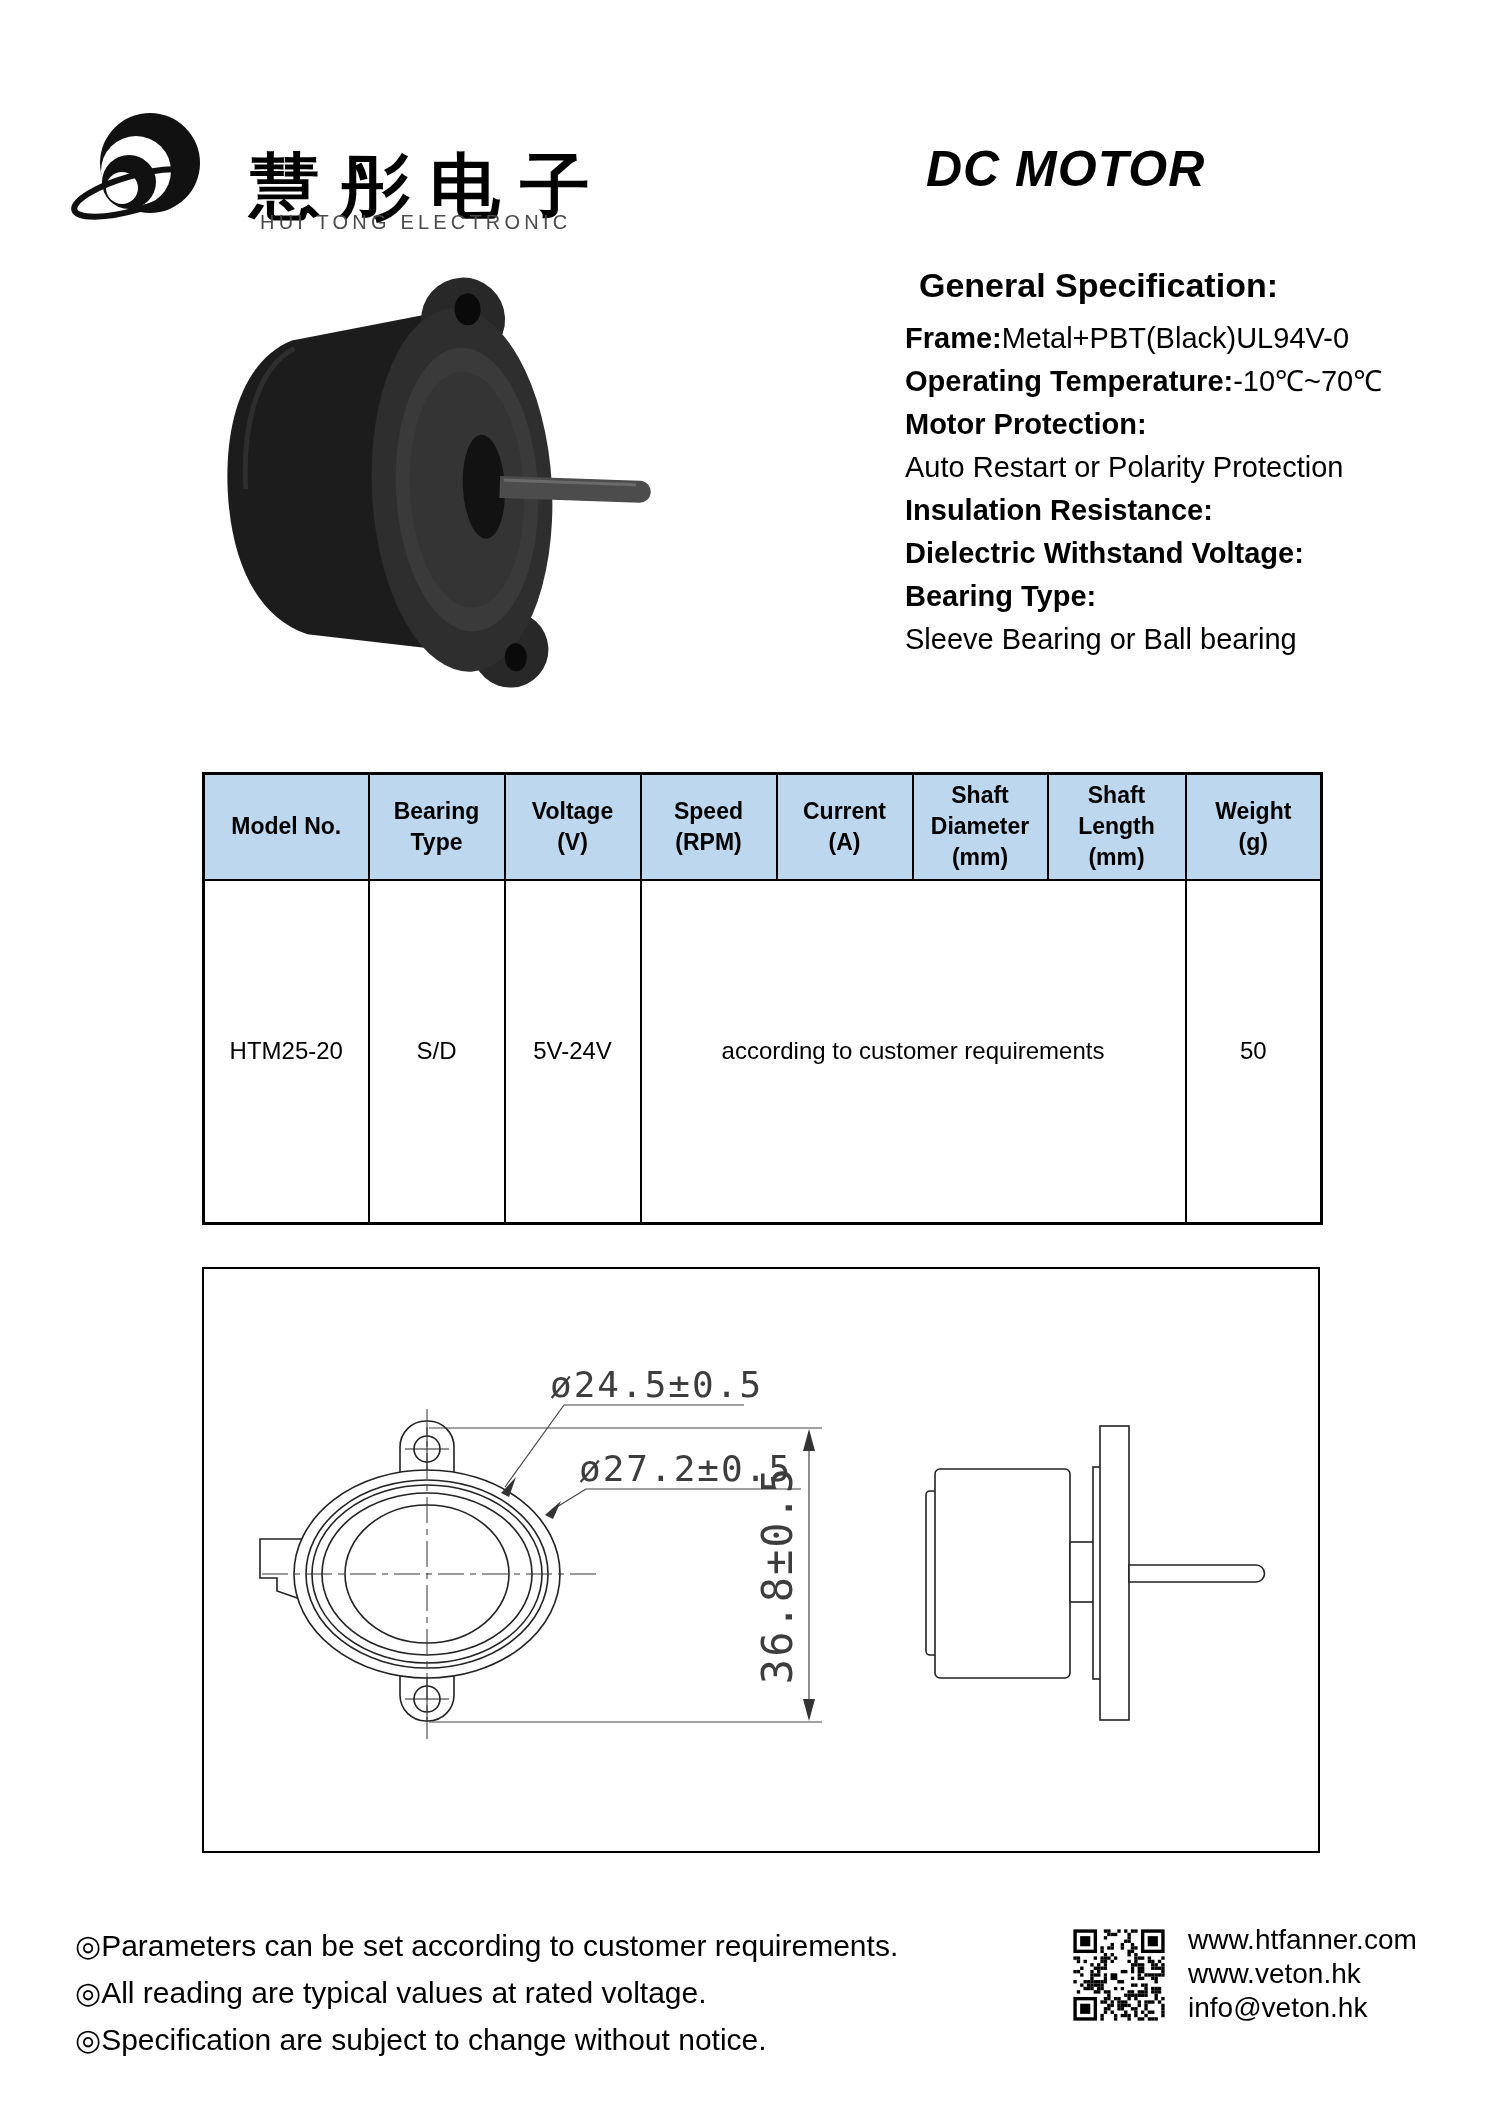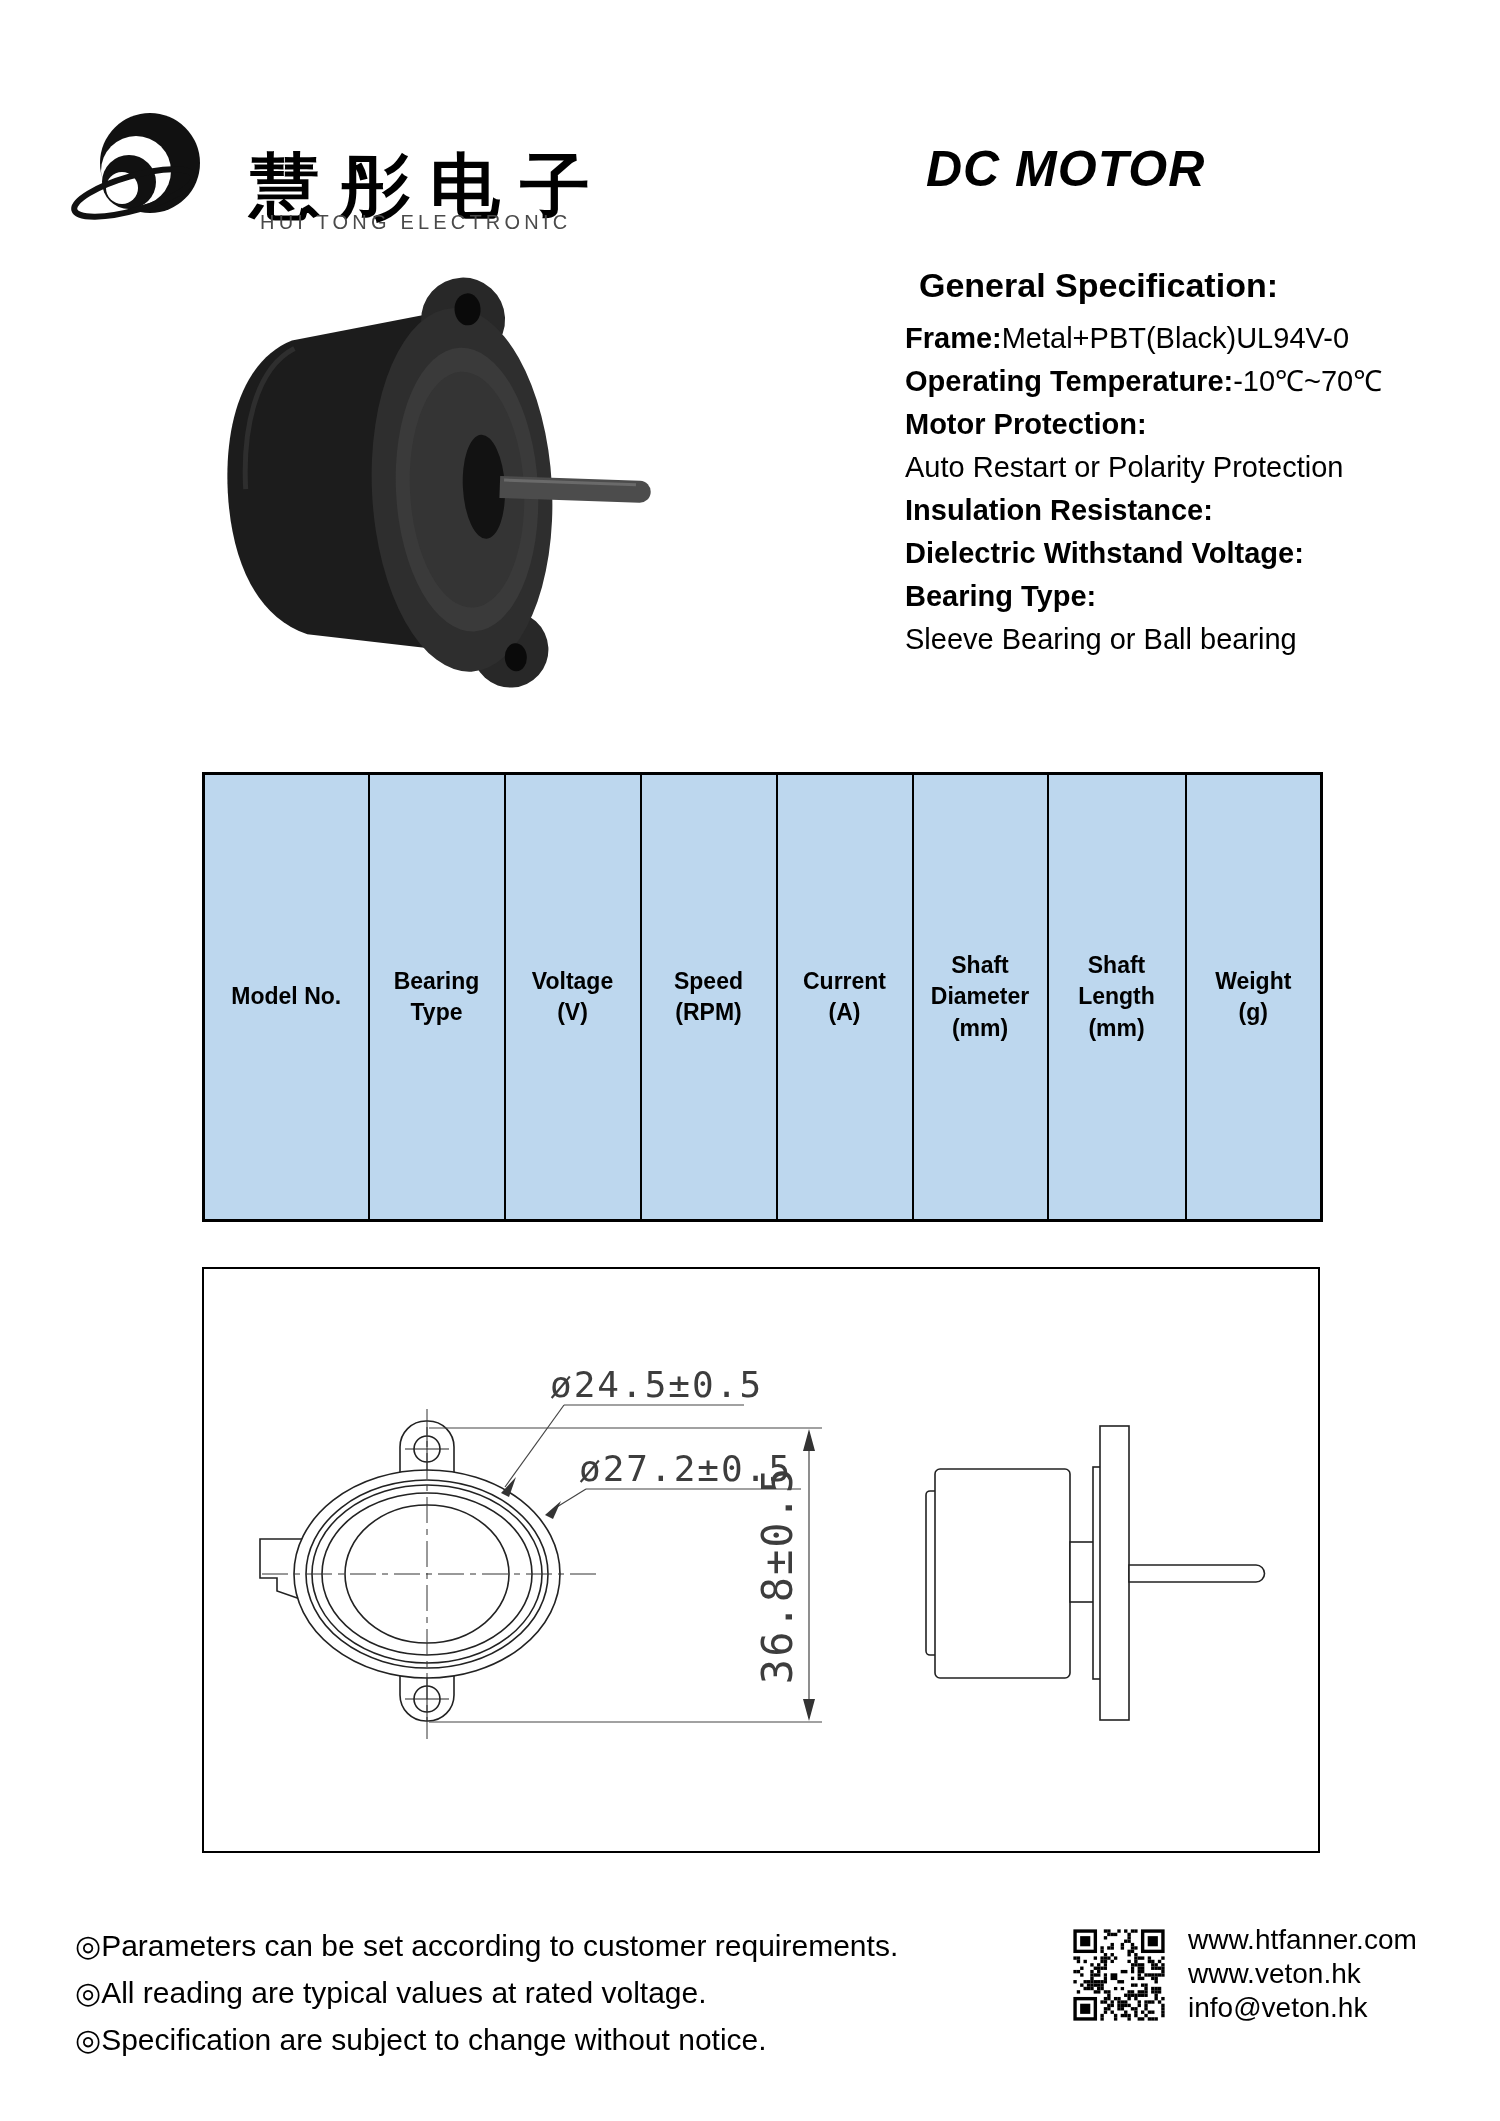--- a/index.html
+++ b/index.html
@@ -127,20 +127,27 @@
       <th>Current
 (A)</th>
       <th>Shaft
 Diameter
 (mm)</th>
       <th>Shaft
 Length
 (mm)</th>
       <th>Weight
 (g)</th>
+    </tr>
+    <tr>
+      <td>HTM25-20</td>
+      <td>S/D</td>
+      <td>5V-24V</td>
+      <td colspan="4">according to customer requirements</td>
+      <td>50</td>
     </tr>
   </tbody>
     </table>
 
   <div class="drawing-box">
     <svg width="1113" height="581" viewBox="0 0 1113 581">
       <g stroke="#222" stroke-width="1.6" fill="none">
 
         <path d="M98 270 L56 270 L56 309 L73 309 L73 322 L99 331" fill="#fff"></path>
 

